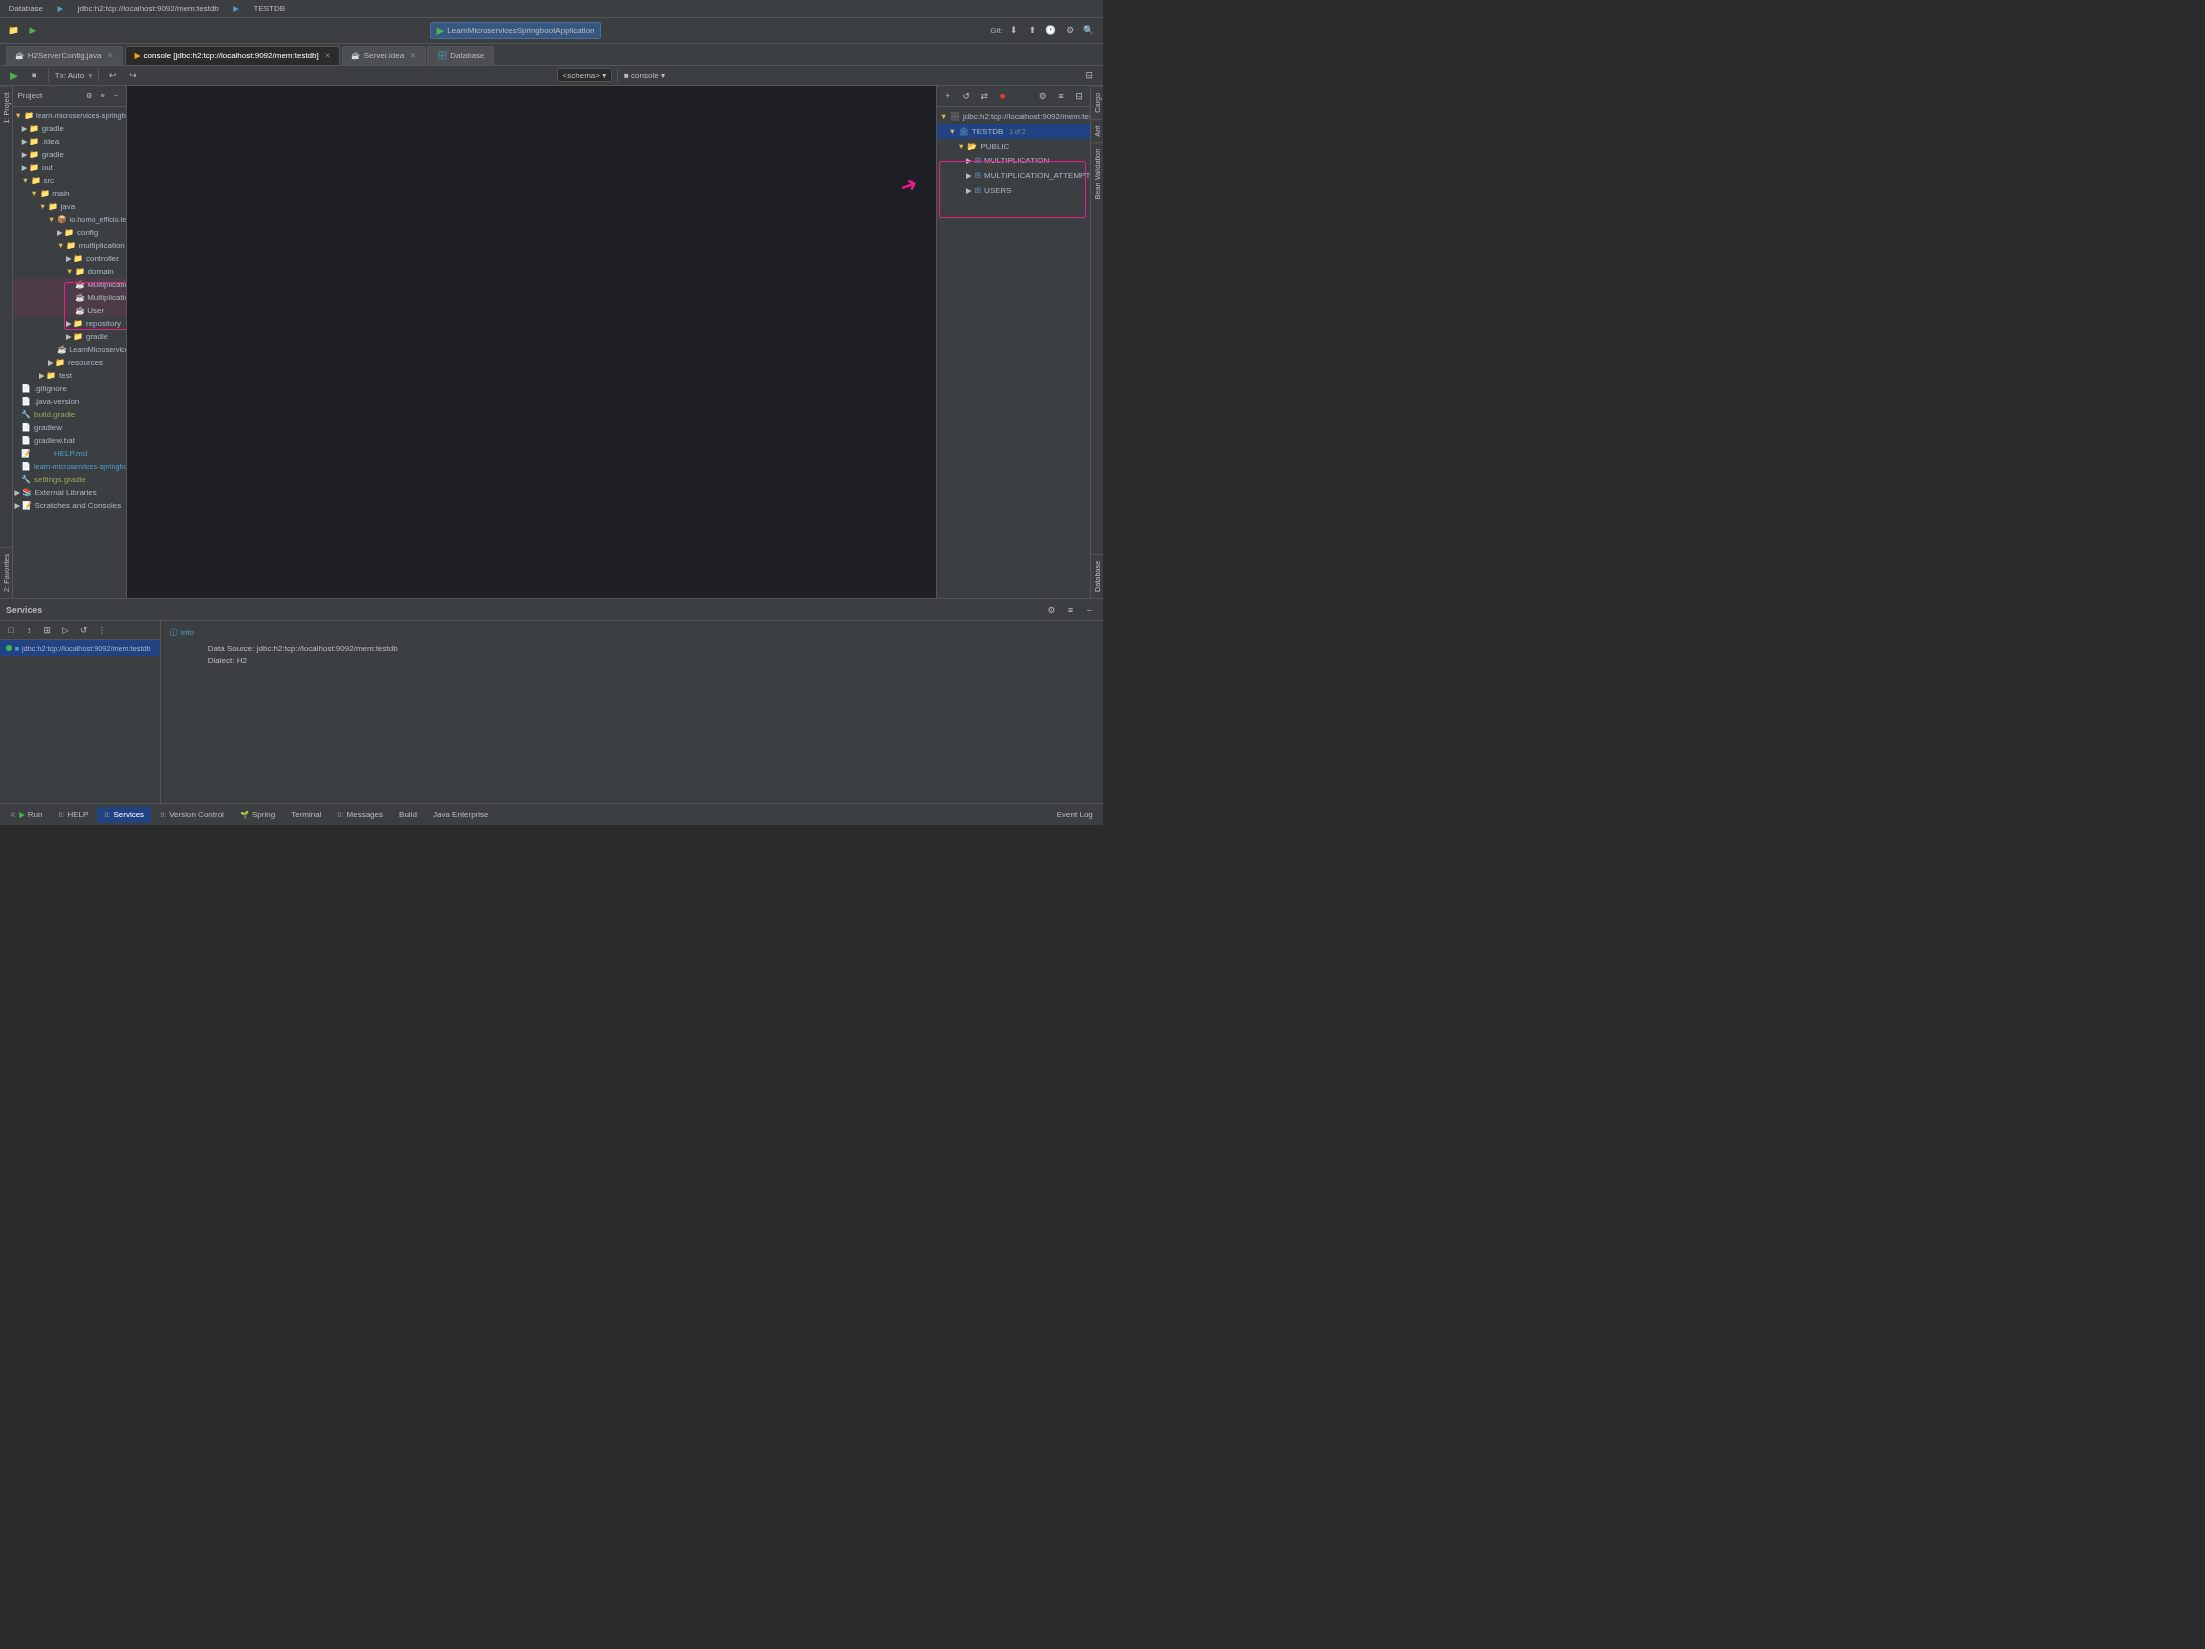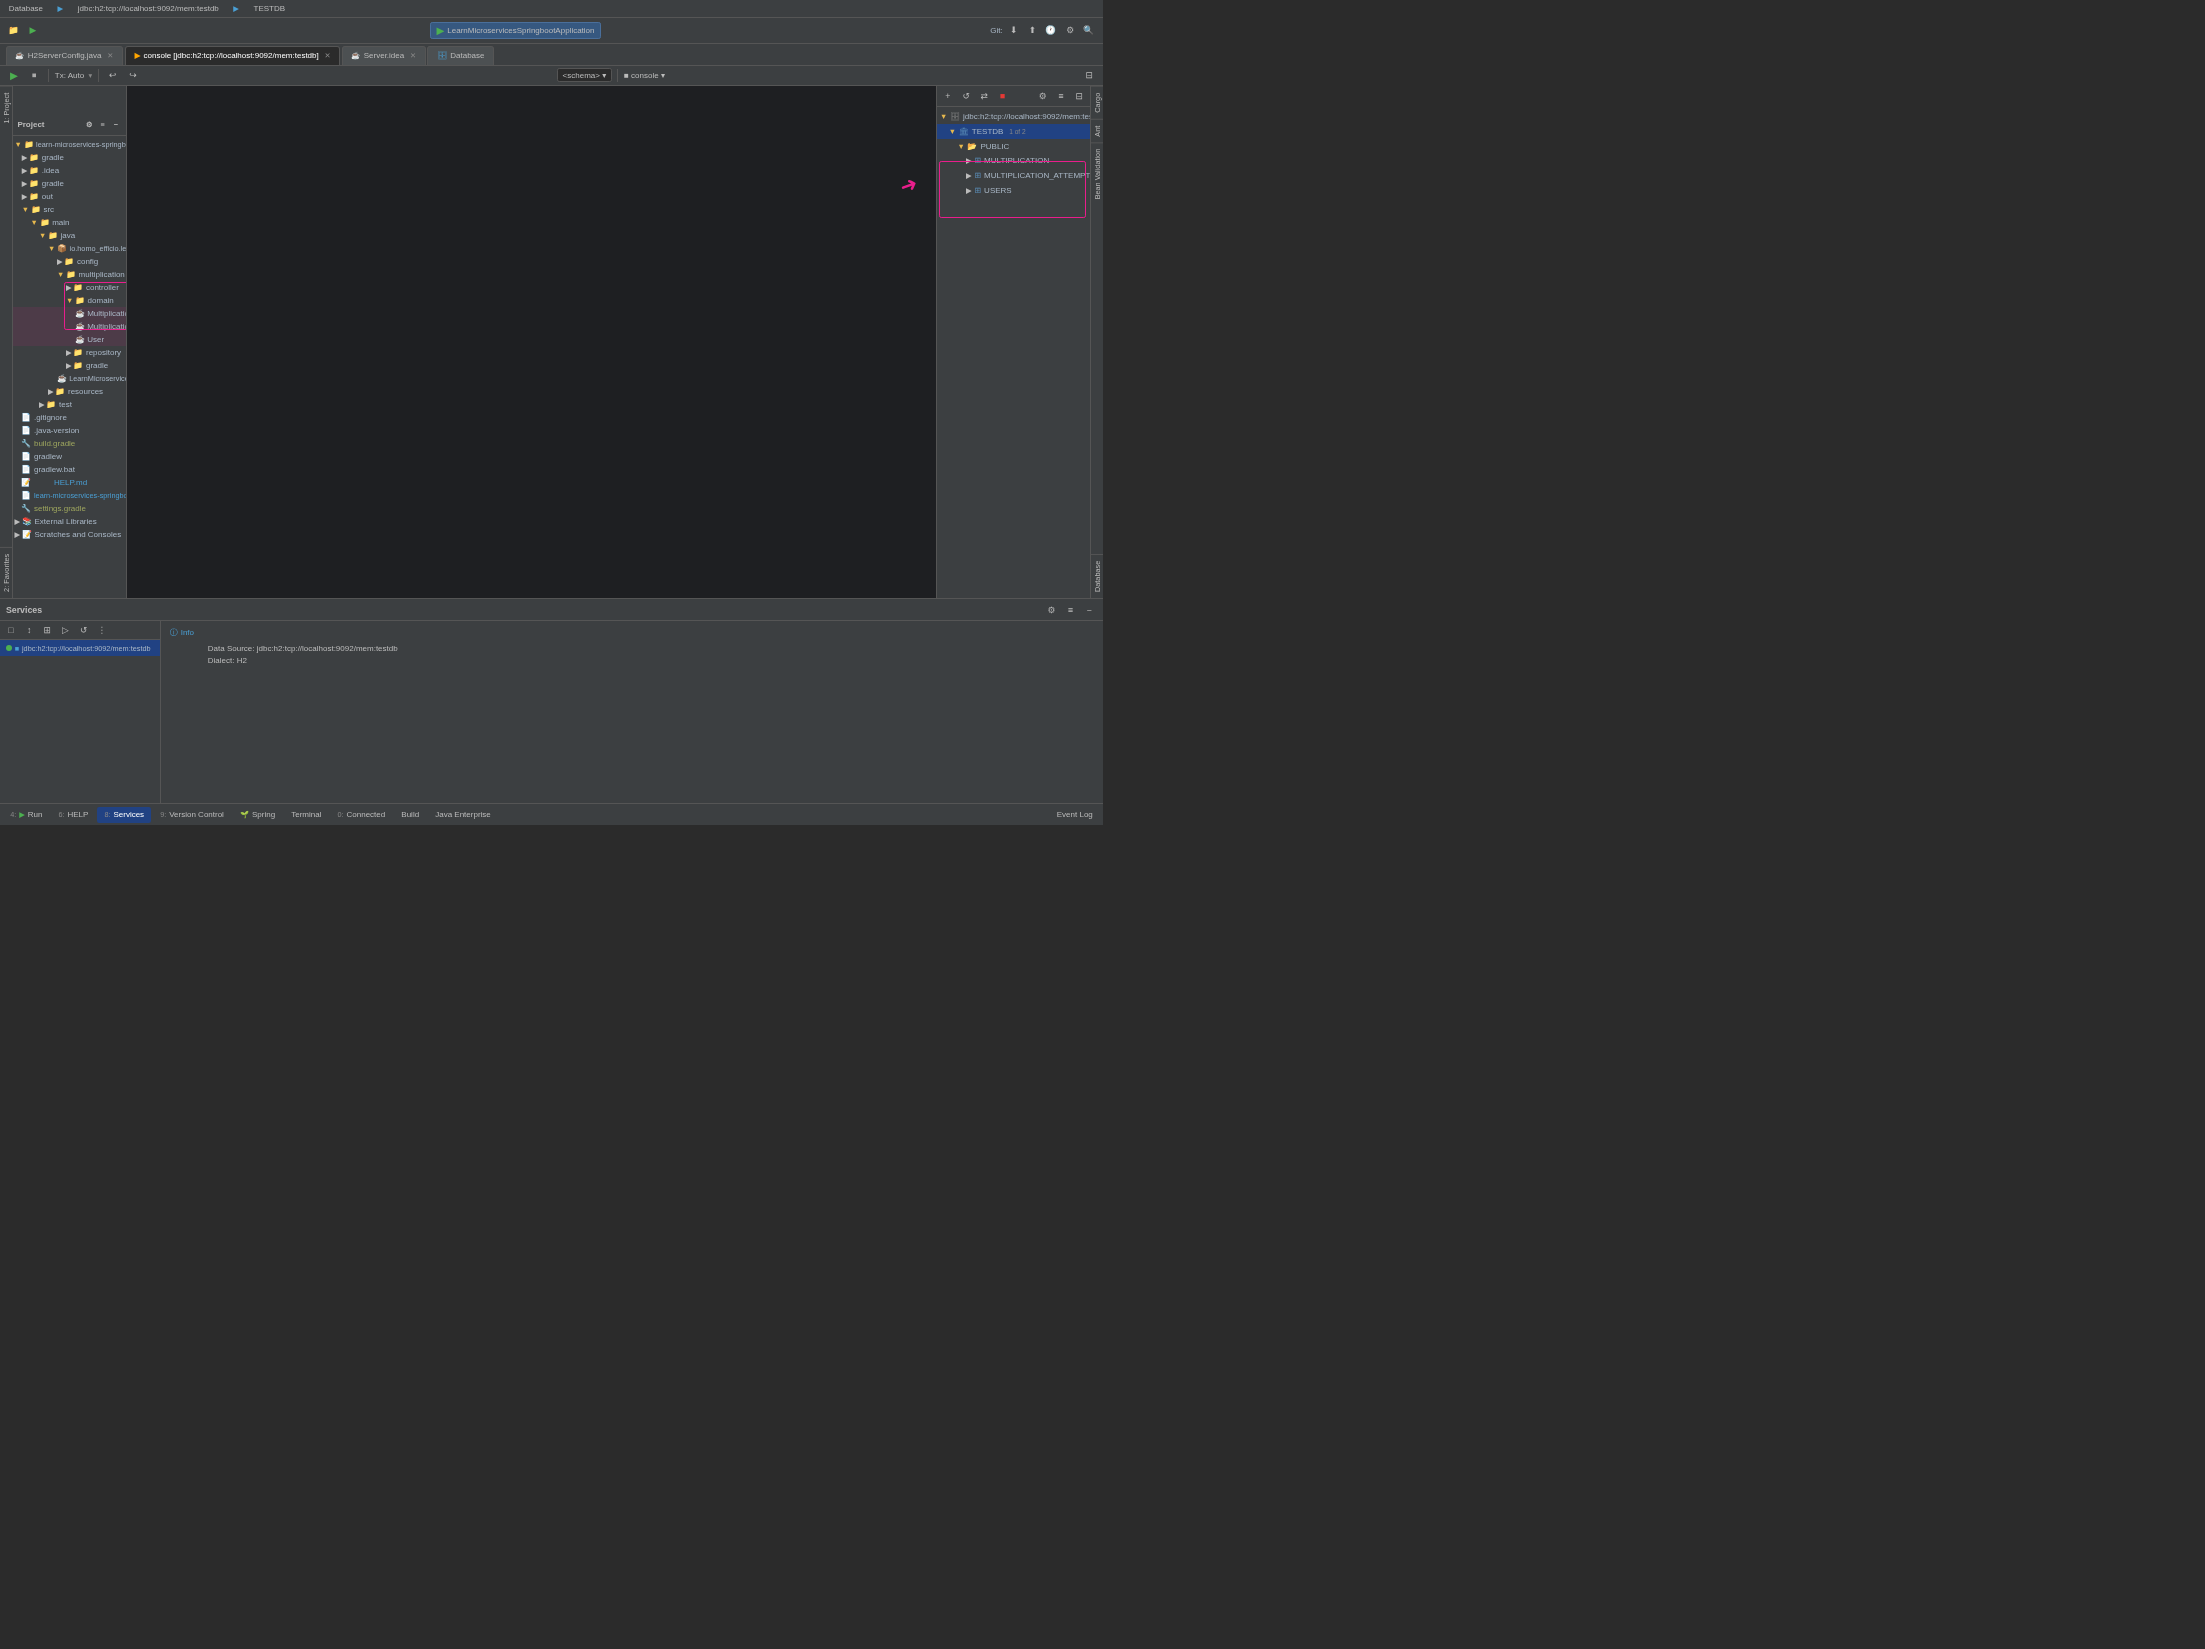--- a/index.html
+++ b/index.html
@@ -112,25 +112,24 @@
       flex-direction: column;
       overflow: hidden;
     }
     .sidebar-header {
       height: 20.5px;
       background: #3c3f41;
       display: flex;
       align-items: center;
       padding: 0 4.4px;
       font-size: 8px;
-      font-weight: bold;
-      color: #bbb;
-      border-bottom: 0.7px solid #555;
-      gap: 2.9px;
-      margin-top: 29px;
+      font-weight: normal;
+      color: #bbb;
+      border-bottom: 0.7px solid #555;
+      gap: 2.9px;
     }
 
     
     .right-sidebar {
       width: 13px;
       background: #3c3f41;
       border-left: 0.7px solid #555;
       display: flex;
       flex-direction: column;
       align-items: center;
@@ -780,21 +779,21 @@
     </div>
     <div class="bottom-tab">
       <span style="color:#6db33f;font-size:7.3px;">🌱</span>
       <span>Spring</span>
     </div>
     <div class="bottom-tab">
       <span>Terminal</span>
     </div>
     <div class="bottom-tab">
       <span class="bottom-tab-number">0:</span>
-      <span>Connected</span>
+      <span>Messages</span>
     </div>
     <div class="bottom-tab">
       <span>Build</span>
     </div>
     <div class="bottom-tab">
       <span>Java Enterprise</span>
     </div>
     <div style="flex:1;"></div>
     <div class="bottom-tab">
       <span>Event Log</span>

